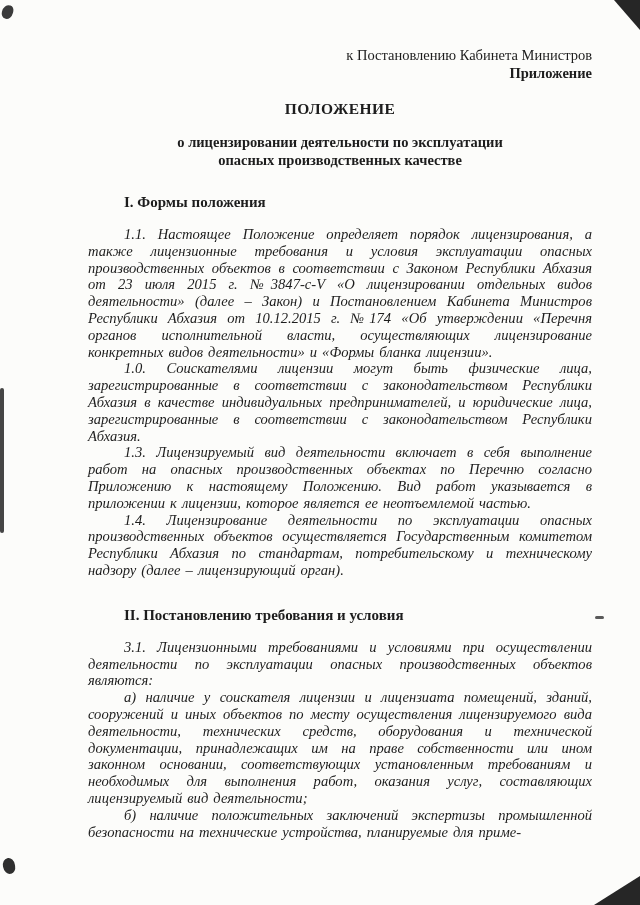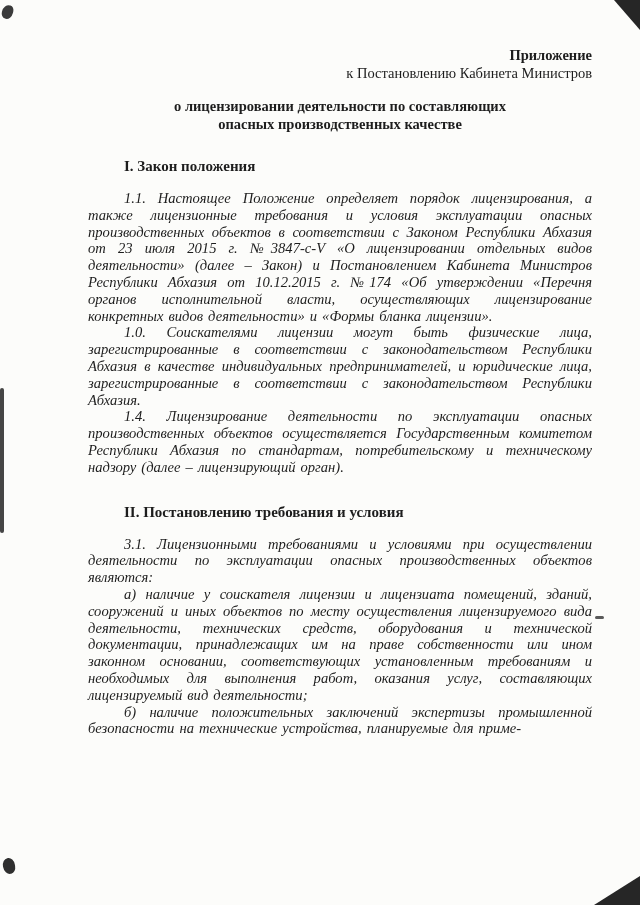--- a/index.html
+++ b/index.html
@@ -111,34 +111,36 @@
   <div class="artifact a-tl"></div>
   <div class="artifact a-tr"></div>
   <div class="artifact a-left"></div>
   <div class="artifact a-bl"></div>
   <div class="artifact a-br"></div>
   <div class="artifact a-speck"></div>
 
   <div class="content">
 
     <div class="annex">
+      <div class="annex-line">к Постановлению Кабинета Министров</div>
       <div class="annex-line bold">Приложение</div>
-      <div class="annex-line">к Постановлению Кабинета Министров</div>
     </div>
 
+    <h1 class="doc-title">ПОЛОЖЕНИЕ</h1>
 
     <div class="doc-subtitle">
-      <div>о лицензировании деятельности по составляющих</div>
+      <div>о лицензировании деятельности по эксплуатации</div>
       <div>опасных производственных качестве</div>
     </div>
 
-    <h2 class="section-heading">I. Закон положения</h2>
+    <h2 class="section-heading">I. Формы положения</h2>
 
     <p class="para first">1.1. Настоящее Положение определяет порядок лицензирования, а также лицензионные требования и условия эксплуатации опасных производственных объектов в соответствии с Законом Республики Абхазия от 23 июля 2015 г. №3847-с-V «О лицензировании отдельных видов деятельности» (далее – Закон) и Постановлением Кабинета Министров Республики Абхазия от 10.12.2015 г. №174 «Об утверждении «Перечня органов исполнительной власти, осуществляющих лицензирование конкретных видов деятельности» и «Формы бланка лицензии».</p>
     <p class="para">1.0. Соискателями лицензии могут быть физические лица, зарегистрированные в соответствии с законодательством Республики Абхазия в качестве индивидуальных предпринимателей, и юридические лица, зарегистрированные в соответствии с законодательством Республики Абхазия.</p>
+    <p class="para">1.3. Лицензируемый вид деятельности включает в себя выполнение работ на опасных производственных объектах по Перечню согласно Приложению к настоящему Положению. Вид работ указывается в приложении к лицензии, которое является ее неотъемлемой частью.</p>
     <p class="para">1.4. Лицензирование деятельности по эксплуатации опасных производственных объектов осуществляется Государственным комитетом Республики Абхазия по стандартам, потребительскому и техническому надзору (далее – лицензирующий орган).</p>
 
     <h2 class="section-heading second">II. Постановлению требования и условия</h2>
 
     <p class="para first">3.1. Лицензионными требованиями и условиями при осуществлении деятельности по эксплуатации опасных производственных объектов являются:</p>
     <p class="para">а) наличие у соискателя лицензии и лицензиата помещений, зданий, сооружений и иных объектов по месту осуществления лицензируемого вида деятельности, технических средств, оборудования и технической документации, принадлежащих им на праве собственности или ином законном основании, соответствующих установленным требованиям и необходимых для выполнения работ, оказания услуг, составляющих лицензируемый вид деятельности;</p>
     <p class="para">б) наличие положительных заключений экспертизы промышленной безопасности на технические устройства, планируемые для приме-</p>
 
   </div>
 </div>

